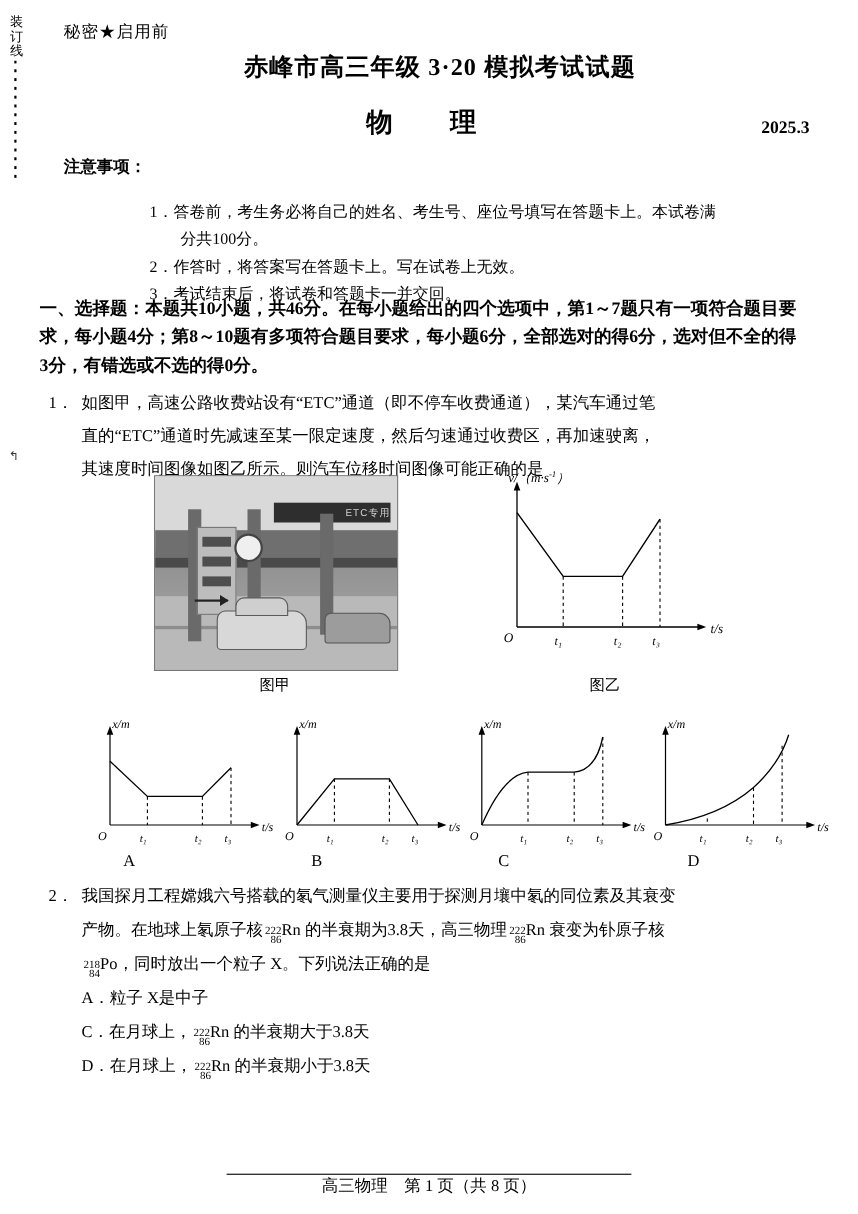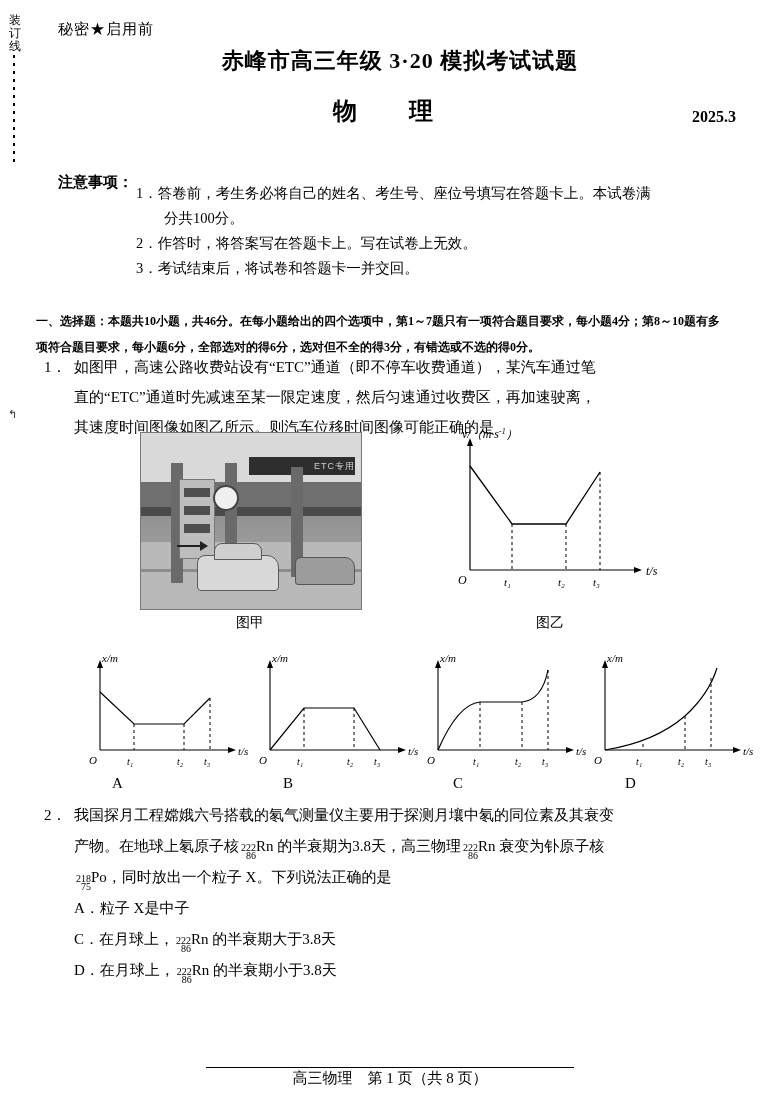--- a/index.html
+++ b/index.html
@@ -33,27 +33,27 @@
   }
   .subject{
     position:absolute;left:0;right:0;top:95px;text-align:center;
     font-size:24px;font-weight:bold;letter-spacing:14px;
   }
   .datestamp{
     position:absolute;right:44px;top:108px;font-size:16px;font-weight:bold;
     font-family:"Liberation Serif",serif;
   }
 
-  .notice-h{position:absolute;left:58px;top:142px;font-size:15px;font-weight:bold;margin-top:31px;}
+  .notice-h{position:absolute;left:58px;top:142px;font-size:15px;font-weight:bold;}
   .notice-list{position:absolute;left:96px;top:166px;width:640px;font-size:14.5px;line-height:25px;}
   .notice-list li{list-style:none;margin:0;padding:0;}
   .notice-list .ind{padding-left:28px;text-indent:-28px;}
   .notice-list .cont{padding-left:28px;}
 
-  .sec1{position:absolute;left:36px;top:268px;width:690px;font-size:12px;line-height:26px;font-weight:bold;margin-top:40px;}
+  .sec1{position:absolute;left:36px;top:268px;width:690px;font-size:16px;line-height:26px;font-weight:bold;}
   .sec1 .body{font-weight:bold;}
 
   .q1{position:absolute;left:44px;top:352px;width:690px;font-size:15px;line-height:30px;}
   .q1 .num{position:absolute;left:0;top:0;width:22px;text-align:right;}
   .q1 .txt{display:block;margin-left:30px;}
 
   .figA-wrap{position:absolute;left:140px;top:432px;width:220px;height:176px;}
   .photo{
     width:220px;height:176px;
     background:
@@ -277,21 +277,21 @@
   <div class="opt-label lc">C</div>
   <div class="opt-label ld">D</div>
 
   <div class="q2">
     <span class="num">2．</span>
     <span class="txt">我国探月工程嫦娥六号搭载的氡气测量仪主要用于探测月壤中氡的同位素及其衰变</span>
     <span class="txt">
       <span>产物。在地球上氡原子核</span><span class="nuc"><span class="up">222</span><span class="dn">86</span></span><span>Rn 的半衰期为3.8天，高三物理</span><span class="nuc"><span class="up">222</span><span class="dn">86</span></span><span>Rn 衰变为钋原子核</span>
     </span>
     <span class="txt">
-      <span class="nuc"><span class="up">218</span><span class="dn">75</span></span><span>Po，同时放出一个粒子 X。下列说法正确的是</span>
+      <span class="nuc"><span class="up">218</span><span class="dn">84</span></span><span>Po，同时放出一个粒子 X。下列说法正确的是</span>
     </span>
     <span class="choice"><span>A．</span><span>粒子 X是中子</span></span>
     <span class="choice"><span>C．</span><span>在月球上，</span><span class="nuc"><span class="up">222</span><span class="dn">86</span></span><span>Rn 的半衰期大于3.8天</span></span>
     <span class="choice"><span>D．</span><span>在月球上，</span><span class="nuc"><span class="up">222</span><span class="dn">86</span></span><span>Rn 的半衰期小于3.8天</span></span>
   </div>
 
   <div class="frule"></div>
   <div class="footer">
     <span class="line">高三物理　第 1 页（共 8 页）</span>
   </div>

